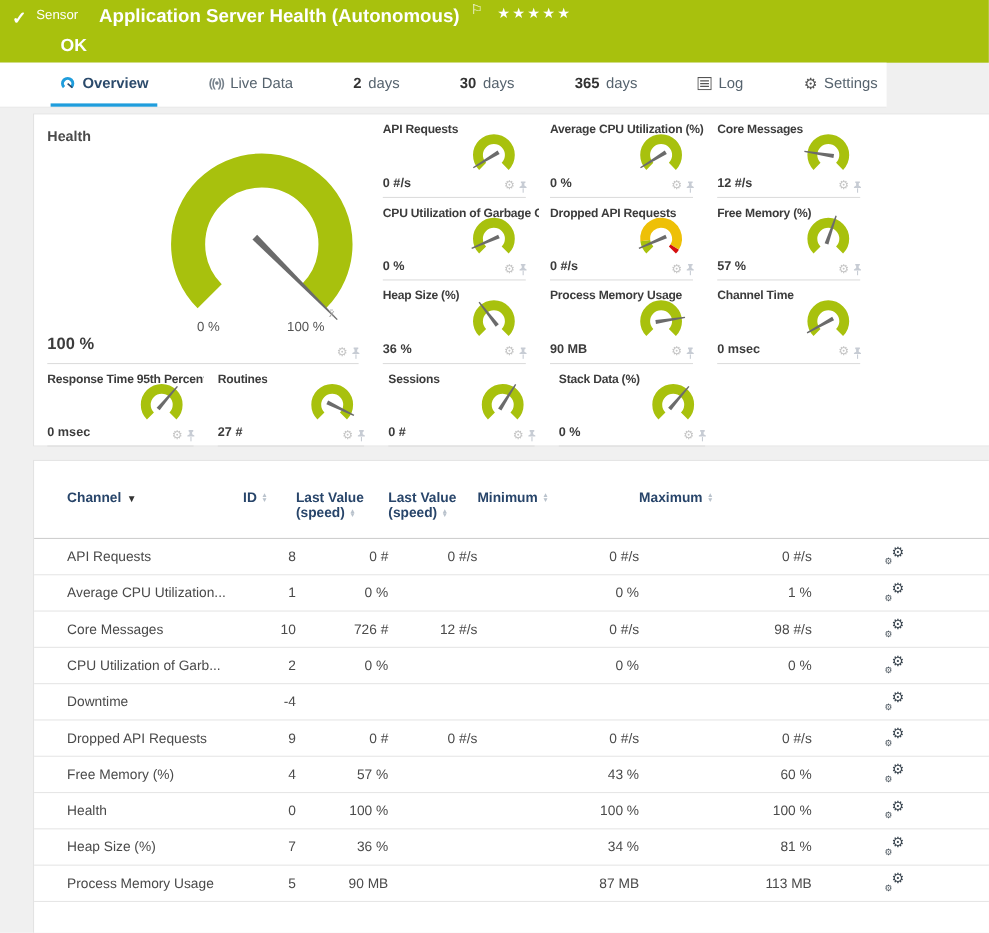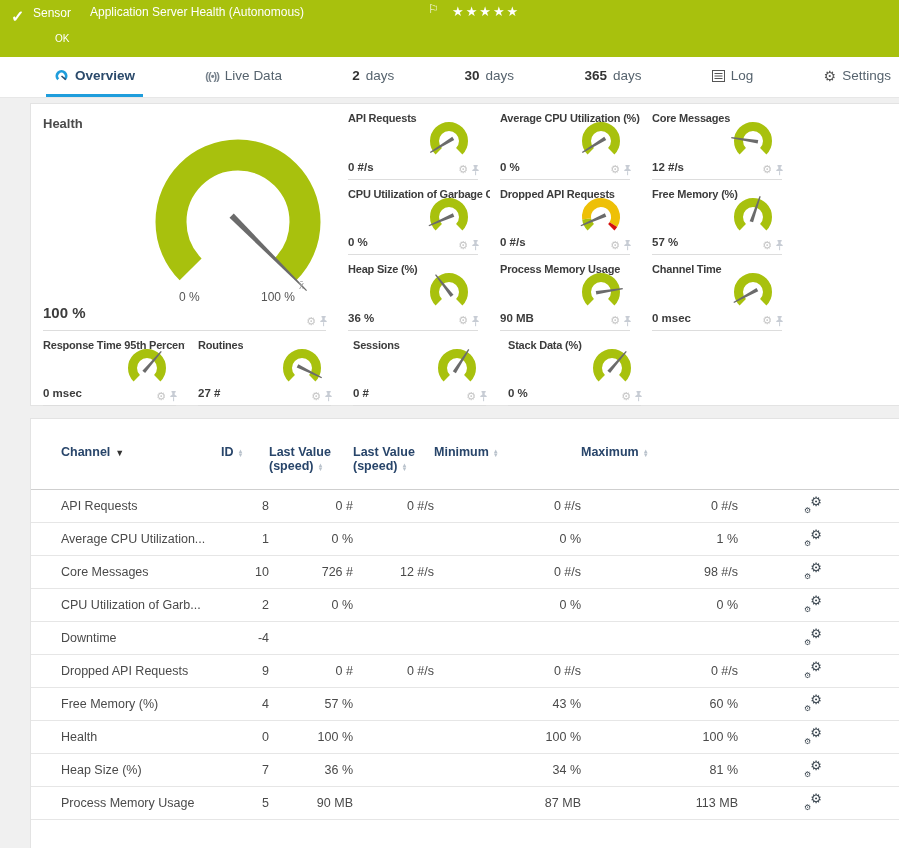--- a/index.html
+++ b/index.html
@@ -6,26 +6,26 @@
   html,body { margin:0; padding:0; }
   body {
     width:899px; height:848px; overflow:hidden; position:relative;
     background:#f0f0f0; font-family:"Liberation Sans", sans-serif;
     -webkit-font-smoothing:antialiased;
   }
   
   .topbar { position:absolute; left:0; top:0; width:899px; height:57px; background:#a8c10d; color:#fff; }
   .topbar .check { position:absolute; left:11px; top:7px; font-size:16px; font-weight:bold; }
   .topbar .sensorword { position:absolute; left:33px; top:6px; font-size:12px; }
-  .topbar .sensortitle { position:absolute; left:90px; top:5px; font-weight:normal; font-size:12px; white-space:nowrap; }
+  .topbar .sensortitle { position:absolute; left:90px; top:5px; font-weight:bold; font-size:17px; white-space:nowrap; }
   .topbar .flag { position:absolute; left:428px; top:2px; font-size:12px; }
   .topbar .stars { position:absolute; left:452px; top:4px; font-size:13px; letter-spacing:2px; cursor:pointer; }
-  .topbar .okstate { position:absolute; left:55px; top:33px; font-weight:normal; font-size:10px; }
+  .topbar .okstate { position:absolute; left:55px; top:33px; font-weight:bold; font-size:16px; }
   
-  .tabs { position:absolute; left:0; top:57px; width:899px; height:41px; background:#fff;
+  .tabs { position:absolute; left:0; top:57px; width:806px; height:41px; background:#fff;
           border-bottom:1px solid #e7e7e7; display:flex; justify-content:space-between;
           padding:0 0 0 46px; }
   .tab { display:flex; align-items:center; gap:6px; font-size:13.5px; color:#56636e;
          padding:0 8px; cursor:pointer; white-space:nowrap; border-bottom:3px solid transparent; }
   .tab.active { color:#2b4a6b; font-weight:bold; border-bottom-color:#1f9ddc; }
   .tab .num { font-weight:bold; color:#333; }
   .tab .gearch { font-size:14px; color:#555; }
   .tab .livetxt { font-size:11px; letter-spacing:-1px; color:#77828c; font-weight:bold; }
   
   .card { position:absolute; left:30px; width:875px; background:#fff; border:1px solid #e3e3e3; }

